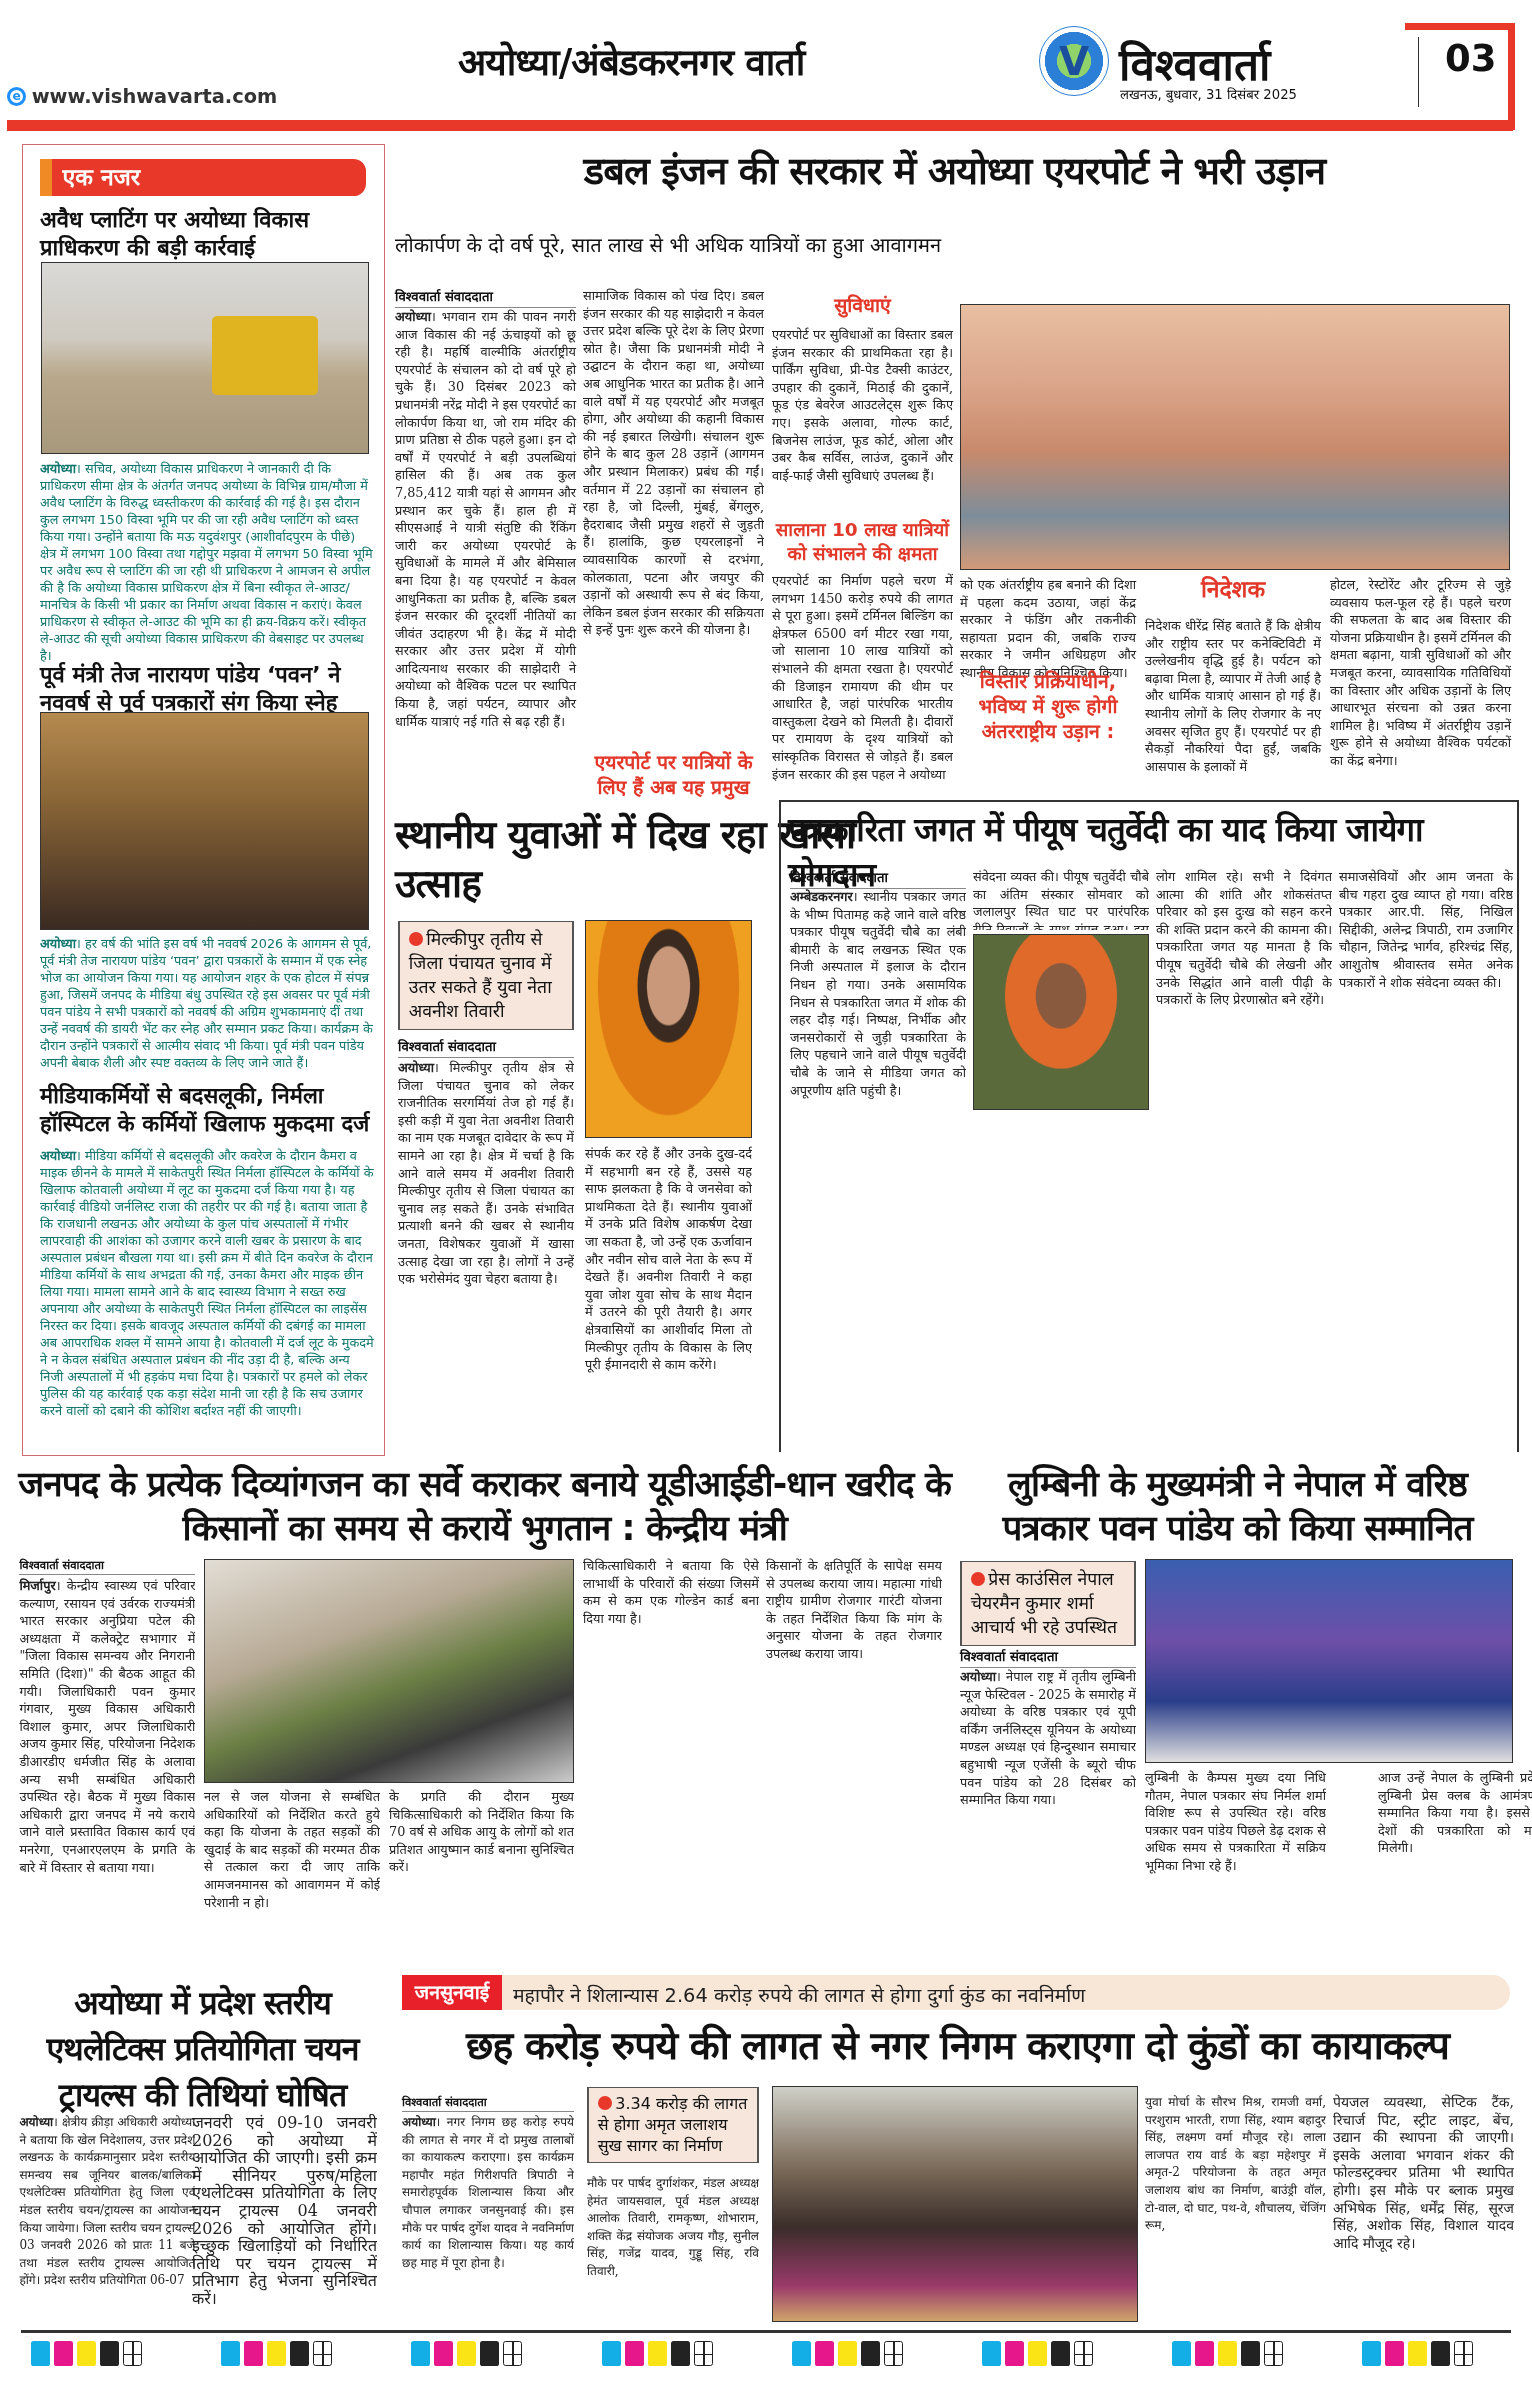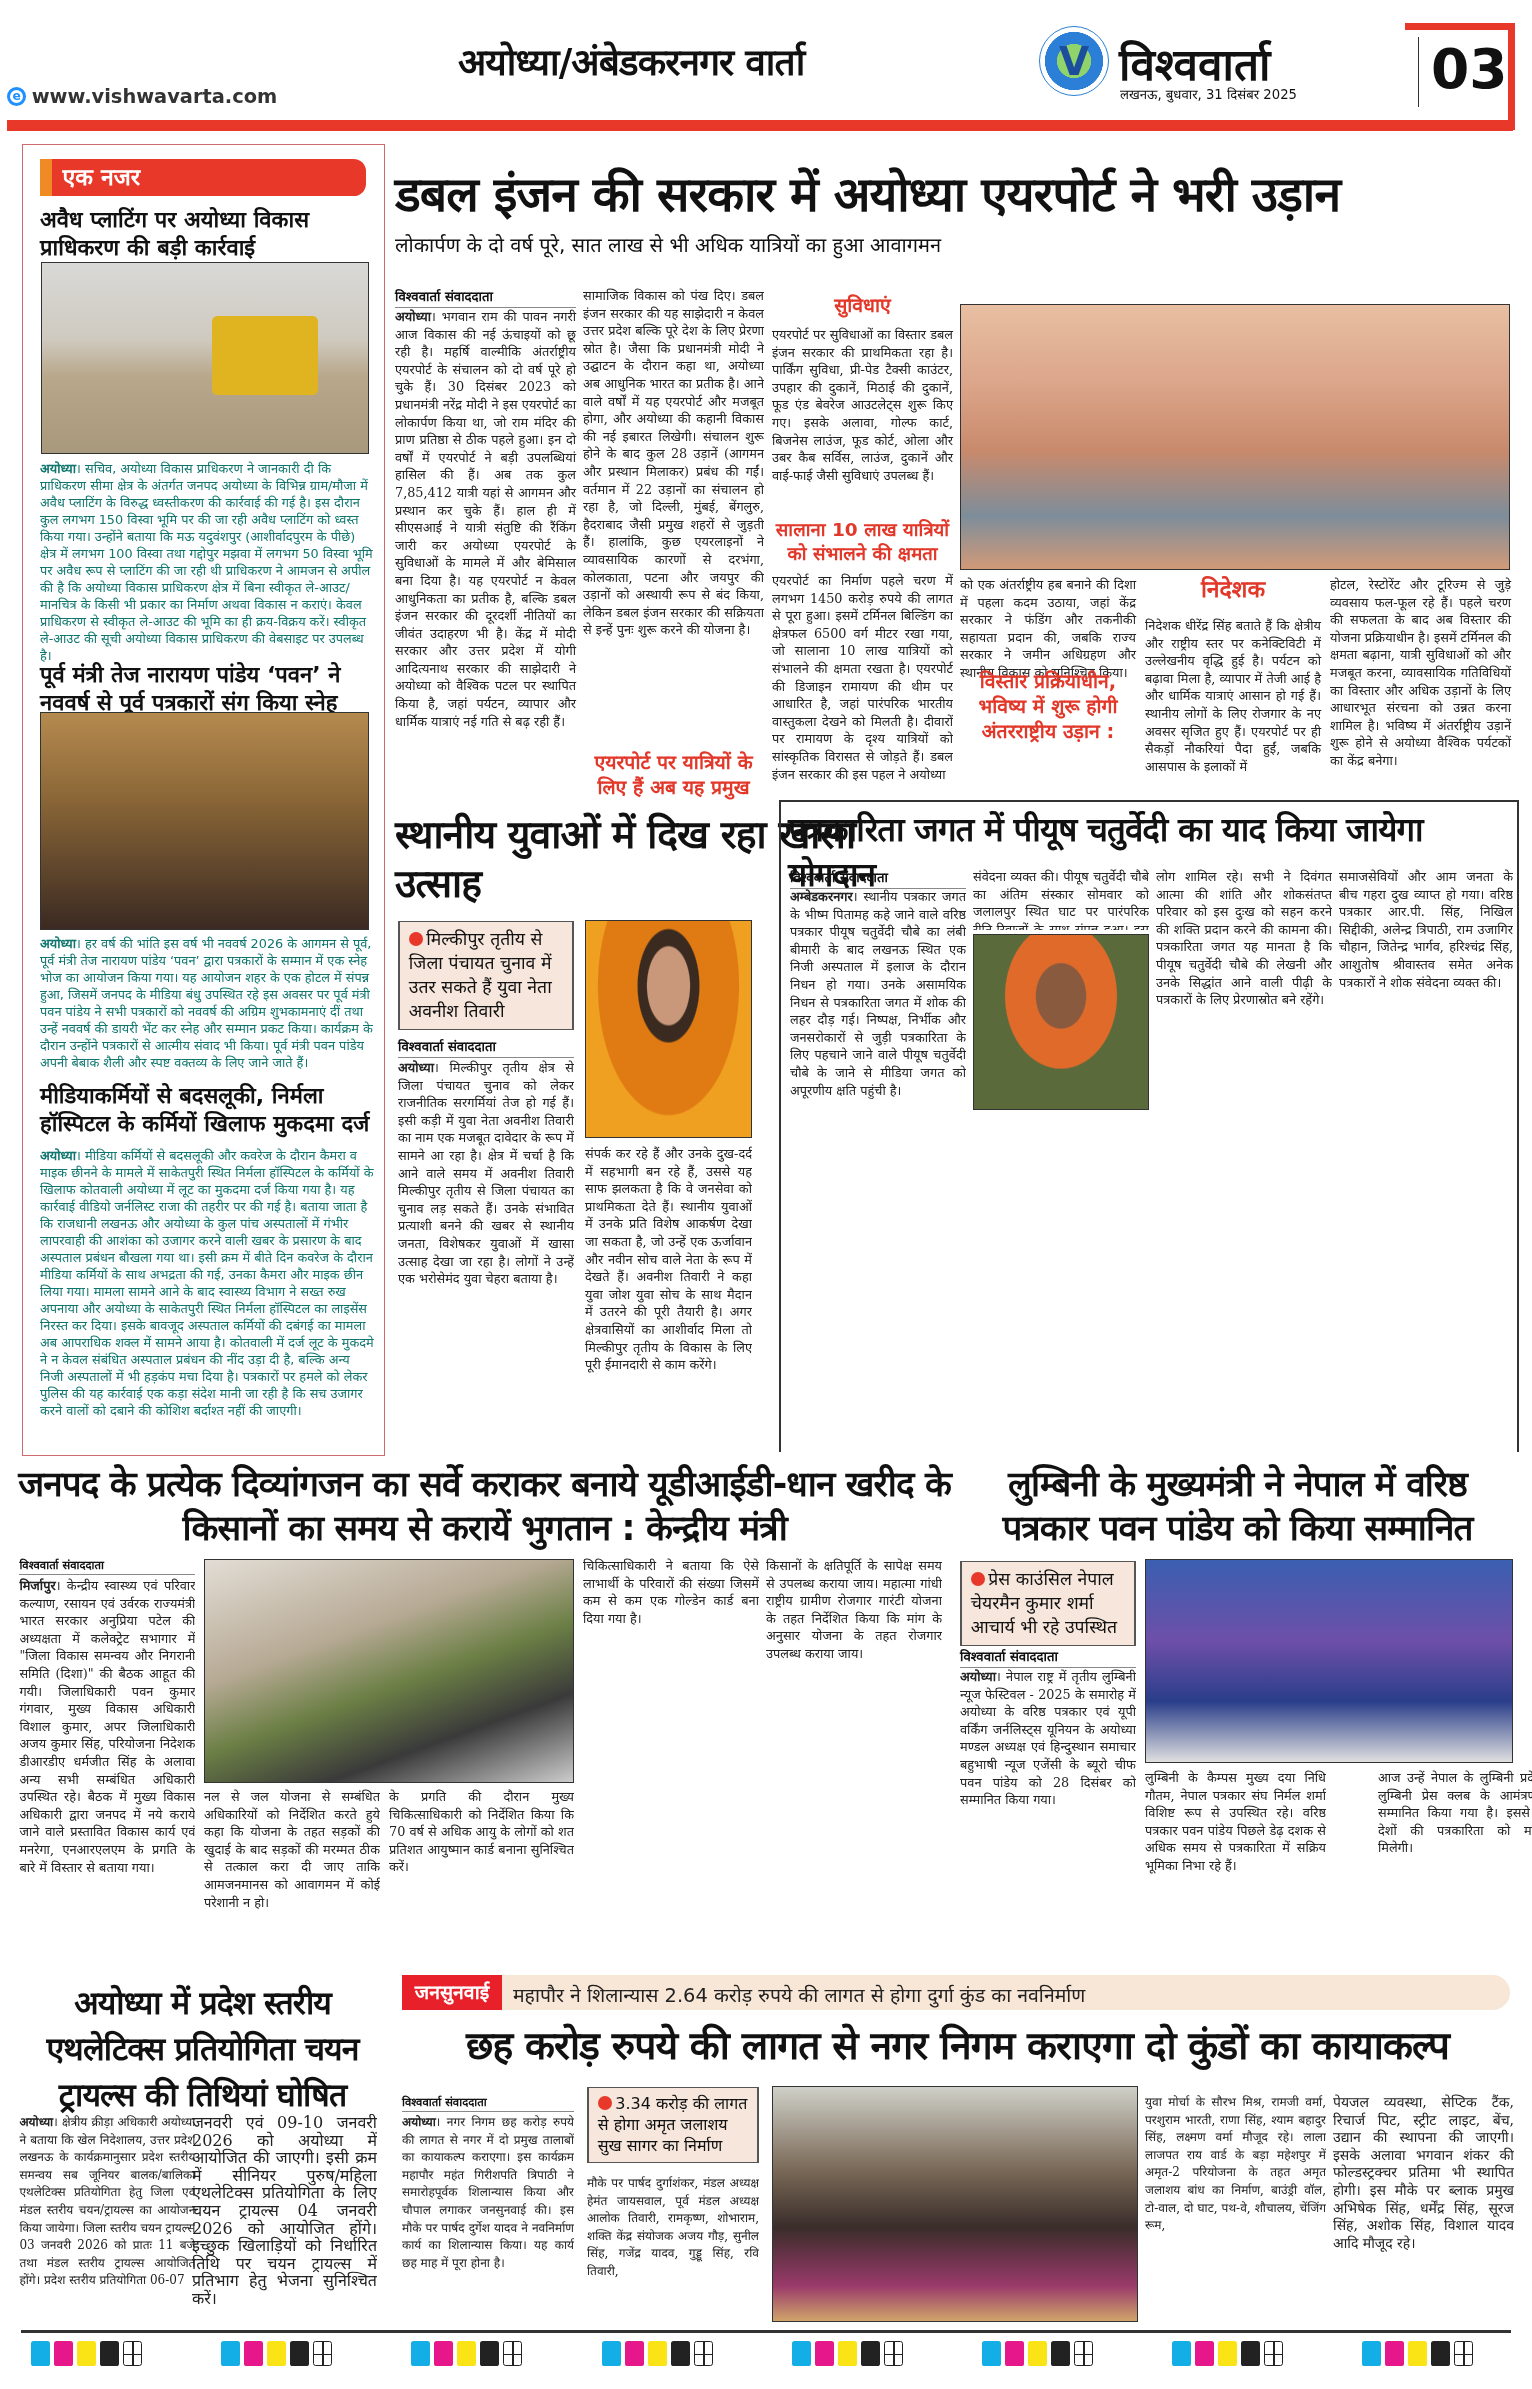--- a/index.html
+++ b/index.html
@@ -5,21 +5,21 @@
 *{box-sizing:border-box;margin:0;padding:0}
 body{width:1532px;height:2389px;background:#fff;font-family:"DejaVu Sans","Liberation Sans",sans-serif;color:#111;position:relative;overflow:hidden}
 .abs{position:absolute}
 .serif{font-family:"DejaVu Serif","Liberation Serif",serif}
 .hdr-web{left:7px;top:85px;font-size:19.4px;font-weight:bold;color:#333;display:flex;align-items:center;gap:5.3px}
 .ie{width:19.4px;height:19.4px;border-radius:50%;border:3.5px solid #1e90ff;color:#1e90ff;font-size:12.3px;line-height:12.3px;text-align:center;font-weight:bold}
 .hdr-section{left:458px;top:35px;font-size:37px;font-weight:bold;letter-spacing:-0.9px}
 .logo{left:1039px;top:26.4px;width:70px;height:70px;border-radius:50%;background:radial-gradient(circle,#8fd36a 0 35%,#2b7fd6 36% 60%,#fff 61%);border:1.8px solid #2b7fd6;display:flex;align-items:center;justify-content:center;font-size:39px;font-weight:bold;color:#1b4f9e}
 .logo-name{left:1119px;top:33px;font-size:44px;font-weight:bold}
 .dateline{left:1120px;top:85px;font-size:13.2px}
-.pagenum{left:1418px;top:37px;font-size:55px;font-weight:bold;border-left:1.8px solid #333;padding-left:12px;height:70px}
+.pagenum{left:1418px;top:37px;font-size:37px;font-weight:bold;border-left:1.8px solid #333;padding-left:26px;height:70px}
 .redbar{left:7px;top:120px;width:1506px;height:10.6px;background:#e8382a}
 .redside{left:1508px;top:23px;width:7px;height:107px;background:#e8382a}
 .redtop{left:1405px;top:23px;width:110px;height:7px;background:#e8382a}
 .leftbox{left:22px;top:144px;width:363px;height:1312px;border:1.8px solid #cf6a6e}
 .eknazar{left:40px;top:159px;width:326px;height:37px;background:#e8382a;border-radius:0 12.3px 12.3px 0;border-left:12.3px solid #f08a24;color:#fff;font-size:23px;font-weight:bold;padding-left:10.6px;line-height:37px}
 .lh{font-size:22px;font-weight:bold;line-height:28px}
 .lbody{font-size:12.8px;line-height:17px;color:#0f766e}
 .photo{border:1.8px solid #333;overflow:hidden}
 .ph-site{background:linear-gradient(180deg,#d9d9d7 0%,#cfcac0 40%,#b8a78a 60%,#a8987c 100%)}
 .ph-site .jcb{position:absolute;left:52%;top:28%;width:106px;height:79px;background:#e0b420;border-radius:5.3px}
@@ -73,21 +73,21 @@
   </div>
 <div class="abs lbody" style="left:40px;top:460px;width:335px"><b>अयोध्या</b><span>। सचिव, अयोध्या विकास प्राधिकरण ने जानकारी दी कि प्राधिकरण सीमा क्षेत्र के अंतर्गत जनपद अयोध्या के विभिन्न ग्राम/मौजा में अवैध प्लाटिंग के विरुद्ध ध्वस्तीकरण की कार्रवाई की गई है। इस दौरान कुल लगभग 150 विस्वा भूमि पर की जा रही अवैध प्लाटिंग को ध्वस्त किया गया। उन्होंने बताया कि मऊ यदुवंशपुर (आशीर्वादपुरम के पीछे) क्षेत्र में लगभग 100 विस्वा तथा गद्दोपुर मझवा में लगभग 50 विस्वा भूमि पर अवैध रूप से प्लाटिंग की जा रही थी प्राधिकरण ने आमजन से अपील की है कि अयोध्या विकास प्राधिकरण क्षेत्र में बिना स्वीकृत ले-आउट/मानचित्र के किसी भी प्रकार का निर्माण अथवा विकास न कराएं। केवल प्राधिकरण से स्वीकृत ले-आउट की भूमि का ही क्रय-विक्रय करें। स्वीकृत ले-आउट की सूची अयोध्या विकास प्राधिकरण की वेबसाइट पर उपलब्ध है।</span></div>
 
 <div class="abs lh" style="left:40px;top:661px;width:335px">पूर्व मंत्री तेज नारायण पांडेय ‘पवन’ ने नववर्ष से पूर्व पत्रकारों संग किया स्नेह भोज</div>
 <div class="abs photo ph-party" style="left:40px;top:712px;width:329px;height:218px"></div>
 <div class="abs lbody" style="left:40px;top:935px;width:335px"><b>अयोध्या</b><span>। हर वर्ष की भांति इस वर्ष भी नववर्ष 2026 के आगमन से पूर्व, पूर्व मंत्री तेज नारायण पांडेय ‘पवन’ द्वारा पत्रकारों के सम्मान में एक स्नेह भोज का आयोजन किया गया। यह आयोजन शहर के एक होटल में संपन्न हुआ, जिसमें जनपद के मीडिया बंधु उपस्थित रहे इस अवसर पर पूर्व मंत्री पवन पांडेय ने सभी पत्रकारों को नववर्ष की अग्रिम शुभकामनाएं दीं तथा उन्हें नववर्ष की डायरी भेंट कर स्नेह और सम्मान प्रकट किया। कार्यक्रम के दौरान उन्होंने पत्रकारों से आत्मीय संवाद भी किया। पूर्व मंत्री पवन पांडेय अपनी बेबाक शैली और स्पष्ट वक्तव्य के लिए जाने जाते हैं।</span></div>
 
 <div class="abs lh" style="left:40px;top:1082px;width:335px">मीडियाकर्मियों से बदसलूकी, निर्मला हॉस्पिटल के कर्मियों खिलाफ मुकदमा दर्ज</div>
 <div class="abs lbody" style="left:40px;top:1147px;width:335px"><b>अयोध्या</b><span>। मीडिया कर्मियों से बदसलूकी और कवरेज के दौरान कैमरा व माइक छीनने के मामले में साकेतपुरी स्थित निर्मला हॉस्पिटल के कर्मियों के खिलाफ कोतवाली अयोध्या में लूट का मुकदमा दर्ज किया गया है। यह कार्रवाई वीडियो जर्नलिस्ट राजा की तहरीर पर की गई है। बताया जाता है कि राजधानी लखनऊ और अयोध्या के कुल पांच अस्पतालों में गंभीर लापरवाही की आशंका को उजागर करने वाली खबर के प्रसारण के बाद अस्पताल प्रबंधन बौखला गया था। इसी क्रम में बीते दिन कवरेज के दौरान मीडिया कर्मियों के साथ अभद्रता की गई, उनका कैमरा और माइक छीन लिया गया। मामला सामने आने के बाद स्वास्थ्य विभाग ने सख्त रुख अपनाया और अयोध्या के साकेतपुरी स्थित निर्मला हॉस्पिटल का लाइसेंस निरस्त कर दिया। इसके बावजूद अस्पताल कर्मियों की दबंगई का मामला अब आपराधिक शक्ल में सामने आया है। कोतवाली में दर्ज लूट के मुकदमे ने न केवल संबंधित अस्पताल प्रबंधन की नींद उड़ा दी है, बल्कि अन्य निजी अस्पतालों में भी हड़कंप मचा दिया है। पत्रकारों पर हमले को लेकर पुलिस की यह कार्रवाई एक कड़ा संदेश मानी जा रही है कि सच उजागर करने वालों को दबाने की कोशिश बर्दाश्त नहीं की जाएगी।</span></div>
 
-<div class="abs big" style="left:395px;top:160px;width:1119px;font-size:48px;text-align:left">डबल इंजन की सरकार में अयोध्या एयरपोर्ट ने भरी उड़ान</div>
+<div class="abs big" style="left:395px;top:143px;width:1119px;font-size:38px;text-align:center">डबल इंजन की सरकार में अयोध्या एयरपोर्ट ने भरी उड़ान</div>
 <div class="abs" style="left:395px;top:231px;width:1119px;font-size:20px;">लोकार्पण के दो वर्ष पूरे, सात लाख से भी अधिक यात्रियों का हुआ आवागमन</div>
 
 <div class="abs byline serif" style="left:395px;top:287px;width:181px">विश्ववार्ता संवाददाता</div>
 <div class="abs col serif" style="left:395px;top:308px;width:181px"><b>अयोध्या</b><span>। भगवान राम की पावन नगरी आज विकास की नई ऊंचाइयों को छू रही है। महर्षि वाल्मीकि अंतर्राष्ट्रीय एयरपोर्ट के संचालन को दो वर्ष पूरे हो चुके हैं। 30 दिसंबर 2023 को प्रधानमंत्री नरेंद्र मोदी ने इस एयरपोर्ट का लोकार्पण किया था, जो राम मंदिर की प्राण प्रतिष्ठा से ठीक पहले हुआ। इन दो वर्षों में एयरपोर्ट ने बड़ी उपलब्धियां हासिल की हैं। अब तक कुल 7,85,412 यात्री यहां से आगमन और प्रस्थान कर चुके हैं। हाल ही में सीएसआई ने यात्री संतुष्टि की रैंकिंग जारी कर अयोध्या एयरपोर्ट के सुविधाओं के मामले में और बेमिसाल बना दिया है। यह एयरपोर्ट न केवल आधुनिकता का प्रतीक है, बल्कि डबल इंजन सरकार की दूरदर्शी नीतियों का जीवंत उदाहरण भी है। केंद्र में मोदी सरकार और उत्तर प्रदेश में योगी आदित्यनाथ सरकार की साझेदारी ने अयोध्या को वैश्विक पटल पर स्थापित किया है, जहां पर्यटन, व्यापार और धार्मिक यात्राएं नई गति से बढ़ रही हैं।</span></div>
 <div class="abs col serif" style="left:583px;top:287px;width:181px;height:458px;overflow:hidden">सामाजिक विकास को पंख दिए। डबल इंजन सरकार की यह साझेदारी न केवल उत्तर प्रदेश बल्कि पूरे देश के लिए प्रेरणा स्रोत है। जैसा कि प्रधानमंत्री मोदी ने उद्घाटन के दौरान कहा था, अयोध्या अब आधुनिक भारत का प्रतीक है। आने वाले वर्षों में यह एयरपोर्ट और मजबूत होगा, और अयोध्या की कहानी विकास की नई इबारत लिखेगी। संचालन शुरू होने के बाद कुल 28 उड़ानें (आगमन और प्रस्थान मिलाकर) प्रबंध की गईं। वर्तमान में 22 उड़ानों का संचालन हो रहा है, जो दिल्ली, मुंबई, बेंगलुरु, हैदराबाद जैसी प्रमुख शहरों से जुड़ती हैं। हालांकि, कुछ एयरलाइनों ने व्यावसायिक कारणों से दरभंगा, कोलकाता, पटना और जयपुर की उड़ानों को अस्थायी रूप से बंद किया, लेकिन डबल इंजन सरकार की सक्रियता से इन्हें पुनः शुरू करने की योजना है।</div>
 <div class="abs redh" style="left:583px;top:750px;width:181px;font-size:19.4px;line-height:25px">एयरपोर्ट पर यात्रियों के लिए हैं अब यह प्रमुख</div>
 
 <div class="abs redh serif" style="left:772px;top:291px;width:181px;font-size:19.4px">सुविधाएं</div>
 <div class="abs col serif" style="left:772px;top:326px;width:181px">एयरपोर्ट पर सुविधाओं का विस्तार डबल इंजन सरकार की प्राथमिकता रहा है। पार्किंग सुविधा, प्री-पेड टैक्सी काउंटर, उपहार की दुकानें, मिठाई की दुकानें, फूड एंड बेवरेज आउटलेट्स शुरू किए गए। इसके अलावा, गोल्फ कार्ट, बिजनेस लाउंज, फूड कोर्ट, ओला और उबर कैब सर्विस, लाउंज, दुकानें और वाई-फाई जैसी सुविधाएं उपलब्ध हैं।</div>
 <div class="abs redh" style="left:772px;top:518px;width:181px;font-size:18.5px;line-height:24px">सालाना 10 लाख यात्रियों को संभालने की क्षमता</div>

